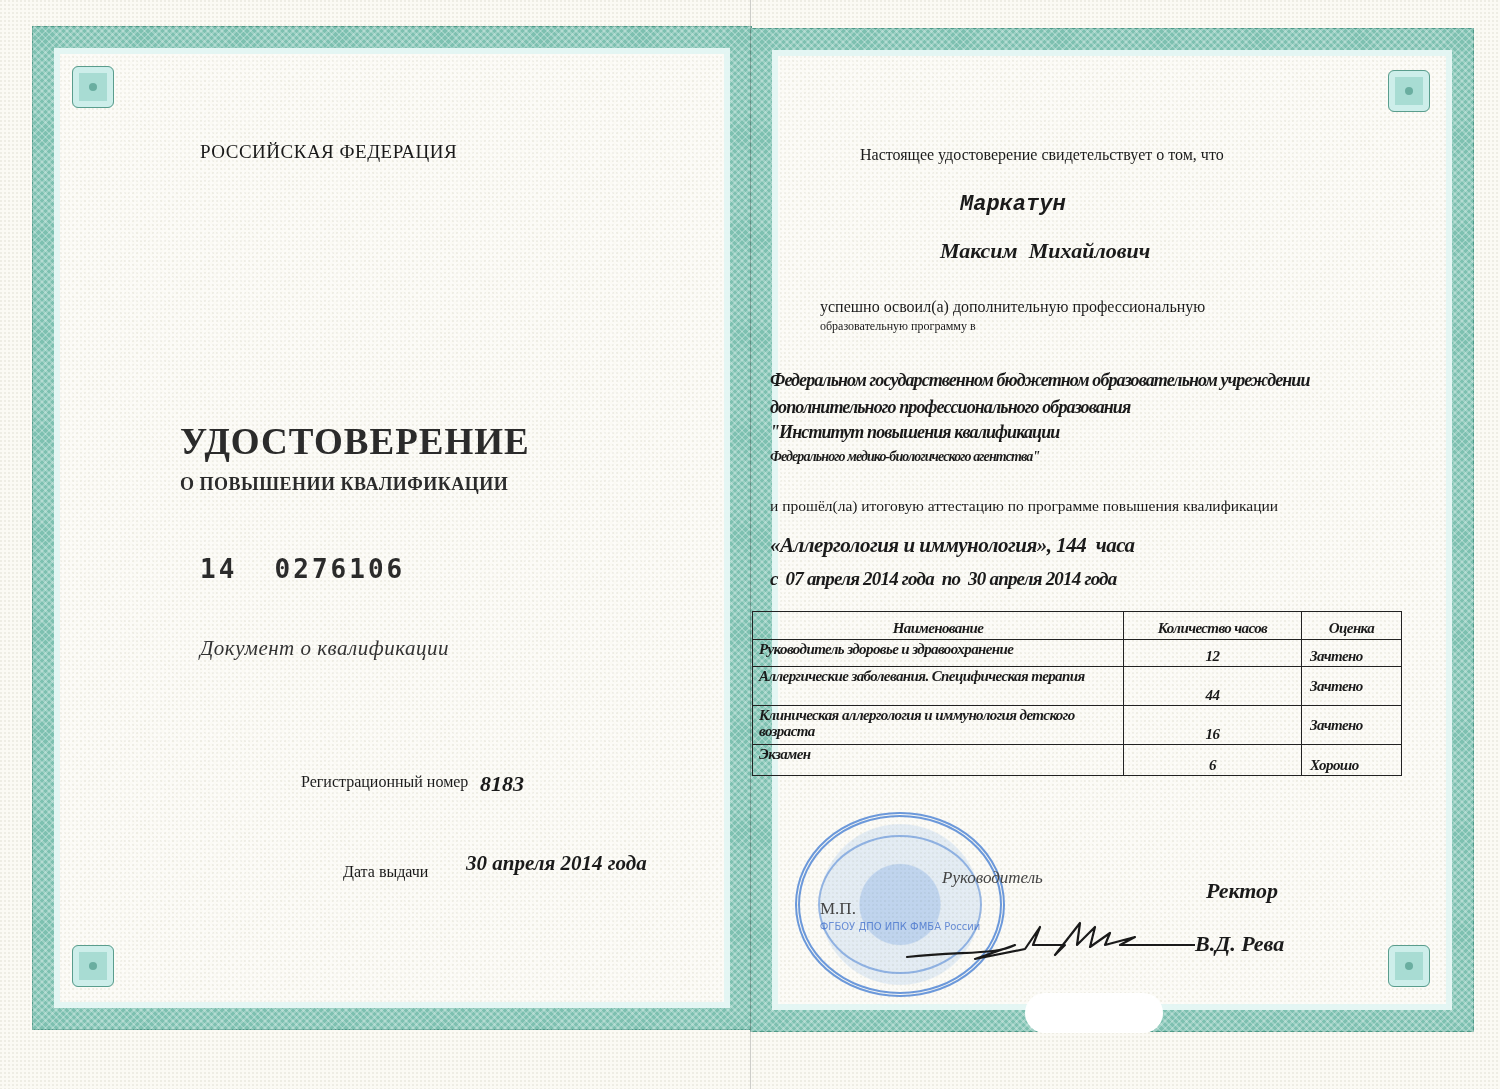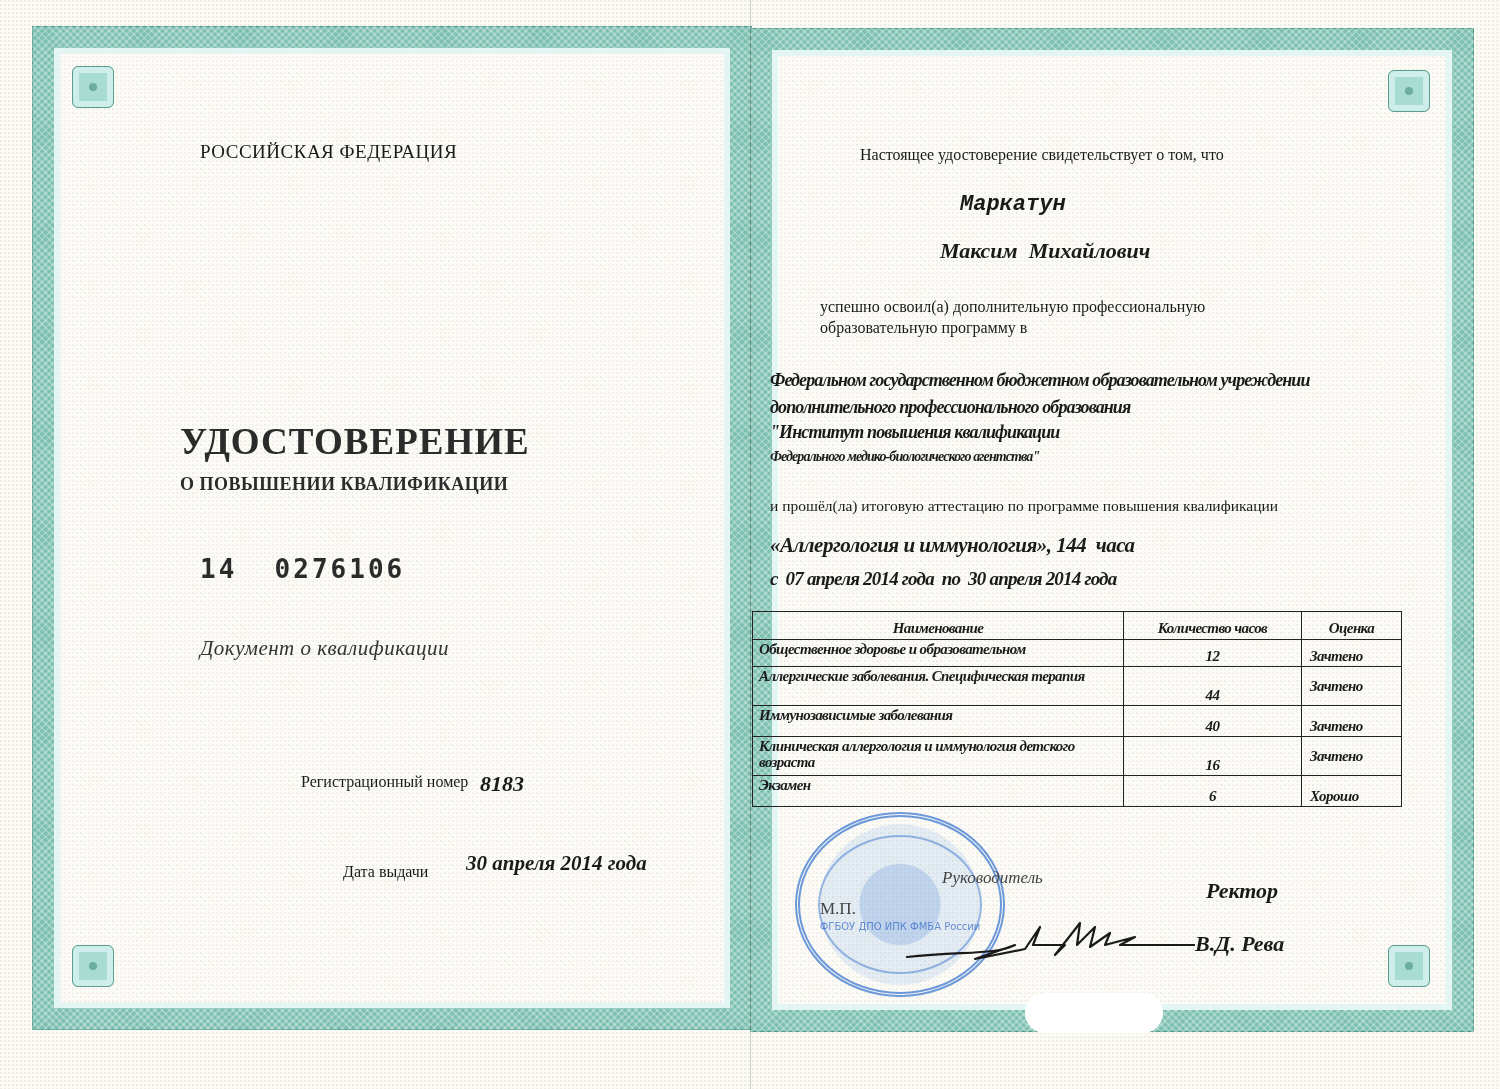--- a/index.html
+++ b/index.html
@@ -74,54 +74,49 @@
 <div class="t serif it b" style="left:480px;top:771px;font-size:22px;">8183</div>
 
 <div class="t serif" style="left:343px;top:863px;font-size:16px;">Дата выдачи</div>
 <div class="t serif it b" style="left:466px;top:851px;font-size:21px;">30 апреля 2014 года</div>
 
 <div class="t c serif" style="left:860px;top:146px;width:460px;font-size:16px;">Настоящее удостоверение свидетельствует о том, что</div>
 <div class="t c serif it b" style="left:960px;top:192px;width:280px;font-size:22px;font-family:Liberation Mono, monospace;">Маркатун</div>
 <div class="t c serif it b" style="left:940px;top:238px;width:320px;font-size:22px;white-space:pre;">Максим  Михайлович</div>
 
 <div class="t c serif" style="left:820px;top:298px;width:560px;font-size:16px;">успешно освоил(а) дополнительную профессиональную</div>
-<div class="t c serif" style="left:820px;top:319px;width:560px;font-size:16px;">образовательную программу в</div>
+<div class="t c serif" style="left:820px;top:319px;width:560px;font-size:12px;">образовательную программу в</div>
 
 <div class="t c serif it b" style="left:770px;top:370px;width:660px;font-size:18px;letter-spacing:-0.9px;">Федеральном государственном бюджетном образовательном учреждении</div>
 <div class="t c serif it b" style="left:770px;top:397px;width:660px;font-size:18px;letter-spacing:-0.9px;">дополнительного профессионального образования</div>
 <div class="t c serif it b" style="left:770px;top:422px;width:660px;font-size:18px;letter-spacing:-0.9px;">"Институт  повышения  квалификации</div>
 <div class="t c serif it b" style="left:770px;top:449px;width:660px;font-size:14px;letter-spacing:-0.9px;">Федерального медико-биологического агентства"</div>
 
 <div class="t c serif" style="left:770px;top:497px;width:660px;font-size:15.5px;">и прошёл(ла) итоговую аттестацию по программе повышения квалификации</div>
 <div class="t c serif it b" style="left:770px;top:533px;width:660px;font-size:21px;letter-spacing:-0.5px;white-space:pre;">«Аллергология и иммунология», 144  часа</div>
 <div class="t c serif it b" style="left:770px;top:568px;width:660px;font-size:19px;letter-spacing:-0.8px;white-space:pre;">с  07 апреля 2014 года  по  30 апреля 2014 года</div>
 
 <table class="grades">
   <thead>
     <tr>
       <th>Наименование</th>
       <th>Количество часов</th>
       <th>Оценка</th>
     </tr>
   </thead>
   <tbody>
     <tr>
-      <td class="name">Общественное здоровье и образовательном</td>
+      <td class="name">Руководитель здоровье и здравоохранение</td>
       <td class="hrs">12</td>
       <td class="grade">Зачтено</td>
     </tr>
     <tr>
       <td class="name" style="height:36px;white-space:normal;">Аллергические заболевания. Специфическая терапия</td>
       <td class="hrs">44</td>
       <td class="grade" style="vertical-align:middle;">Зачтено</td>
-    </tr>
-    <tr>
-      <td class="name" style="height:28px;">Иммунозависимые заболевания</td>
-      <td class="hrs">40</td>
-      <td class="grade">Зачтено</td>
     </tr>
     <tr>
       <td class="name" style="height:36px;white-space:normal;">Клиническая аллергология и иммунология детского возраста</td>
       <td class="hrs">16</td>
       <td class="grade" style="vertical-align:middle;">Зачтено</td>
     </tr>
     <tr>
       <td class="name" style="height:28px;">Экзамен</td>
       <td class="hrs">6</td>
       <td class="grade">Хорошо</td>

